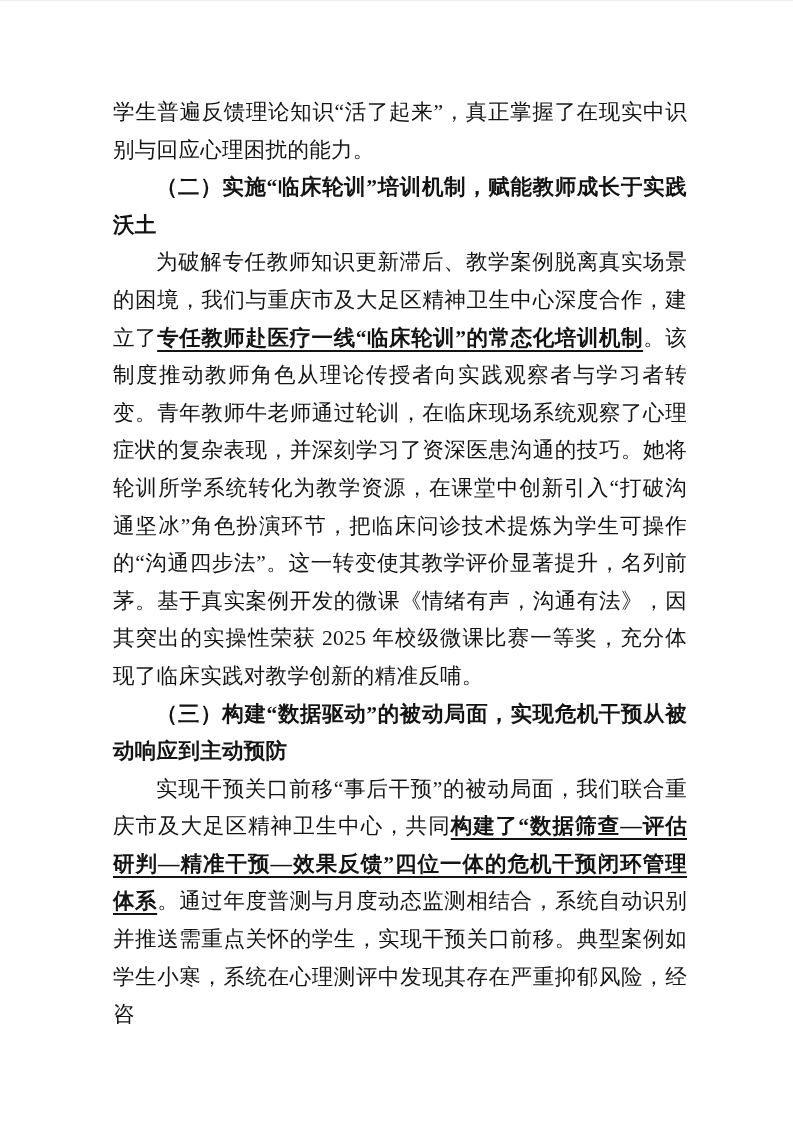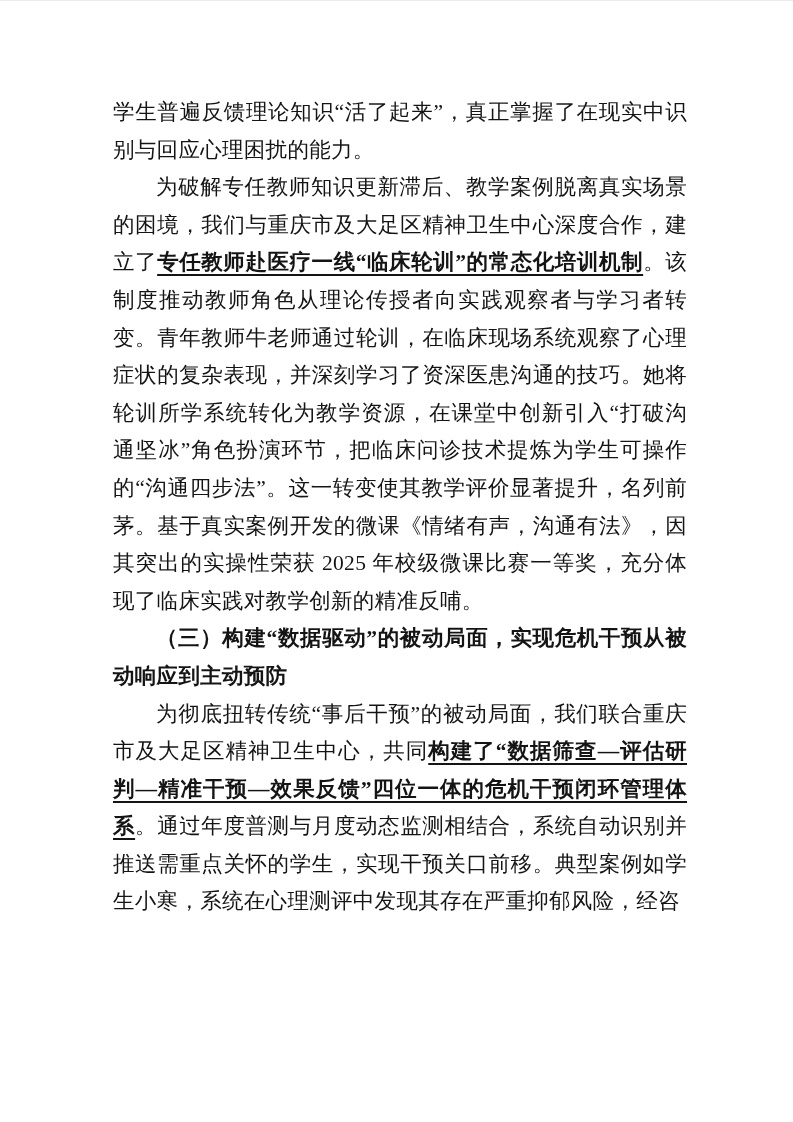--- a/index.html
+++ b/index.html
@@ -48,17 +48,18 @@
     text-underline-offset: 5px;
     text-decoration-color: #141414;
   }
 </style>
 </head>
 <body>
 
 <div class="page">
   <div class="doc-body">
       <p class="para"><span class="run run-normal">学生普遍反馈理论知识“活了起来”，真正掌握了在现实中识别与回应心理困扰的能力。</span></p>
+      <p class="para heading indent"><span class="run run-bold">（二）实施“临床轮训”培训机制，赋能教师成长于实践沃土</span></p>
       <p class="para indent"><span class="run run-normal">为破解专任教师知识更新滞后、教学案例脱离真实场景的困境，我们与重庆市及大足区精神卫生中心深度合作，建立了</span><span class="run run-bold-underline">专任教师赴医疗一线“临床轮训”的常态化培训机制</span><span class="run run-normal">。该制度推动教师角色从理论传授者向实践观察者与学习者转变。青年教师牛老师通过轮训，在临床现场系统观察了心理症状的复杂表现，并深刻学习了资深医患沟通的技巧。她将轮训所学系统转化为教学资源，在课堂中创新引入“打破沟通坚冰”角色扮演环节，把临床问诊技术提炼为学生可操作的“沟通四步法”。这一转变使其教学评价显著提升，名列前茅。基于真实案例开发的微课《情绪有声，沟通有法》，因其突出的实操性荣获 2025 年校级微课比赛一等奖，充分体现了临床实践对教学创新的精准反哺。</span></p>
       <p class="para heading indent"><span class="run run-bold">（三）构建“数据驱动”的被动局面，实现危机干预从被动响应到主动预防</span></p>
-      <p class="para indent"><span class="run run-normal">为彻底扭转传统“事后干预”的被动局面，我们联合重庆市及大足区精神卫生中心，共同</span><span class="run run-bold-underline">构建了“数据筛查—评估研判—精准干预—效果反馈”四位一体的危机干预闭环管理体系</span><span class="run run-normal">。通过年度普测与月度动态监测相结合，系统自动识别并推送需重点关怀的学生，实现干预关口前移。典型案例如学生小寒，系统在心理测评中发现其存在严重抑郁风险，经咨</span></p>
+      <p class="para indent"><span class="run run-normal">实现干预关口前移“事后干预”的被动局面，我们联合重庆市及大足区精神卫生中心，共同</span><span class="run run-bold-underline">构建了“数据筛查—评估研判—精准干预—效果反馈”四位一体的危机干预闭环管理体系</span><span class="run run-normal">。通过年度普测与月度动态监测相结合，系统自动识别并推送需重点关怀的学生，实现干预关口前移。典型案例如学生小寒，系统在心理测评中发现其存在严重抑郁风险，经咨</span></p>
     </div>
 </div>
 
 </body></html>

